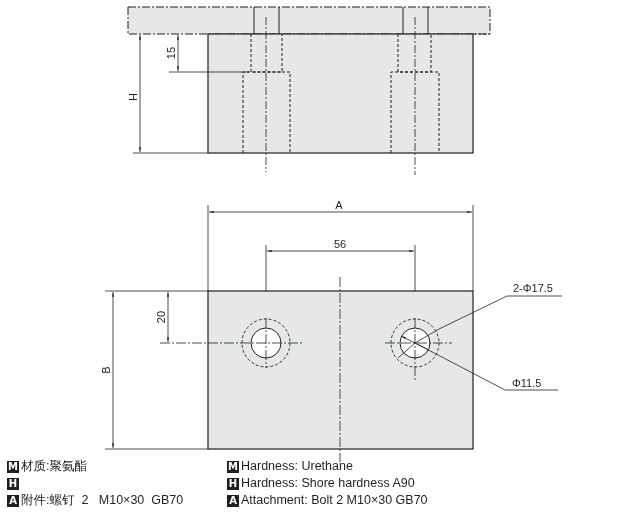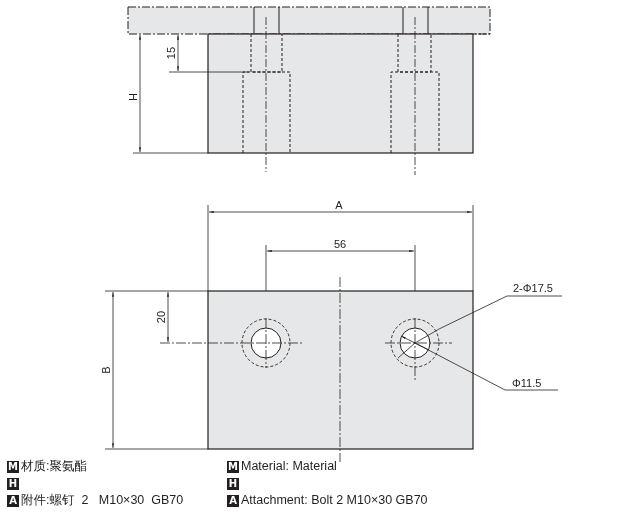--- a/index.html
+++ b/index.html
@@ -115,22 +115,23 @@
   </div>
   <div class="legend-row">
     <span class="badge">A</span>
     <span style="white-space:pre">附件:螺钉  2   M10×30  GB70</span>
   </div>
 </div>
 
 <div class="legend legend-en">
   <div class="legend-row">
     <span class="badge">M</span>
-    <span>Material: Material</span>
+    <span>Hardness: Urethane</span>
   </div>
   <div class="legend-row">
     <span class="badge">H</span>
+    <span>Hardness: Shore hardness A90</span>
   </div>
   <div class="legend-row">
     <span class="badge">A</span>
     <span>Attachment: Bolt 2 M10×30 GB70</span>
   </div>
 </div>
 
 </body></html>

